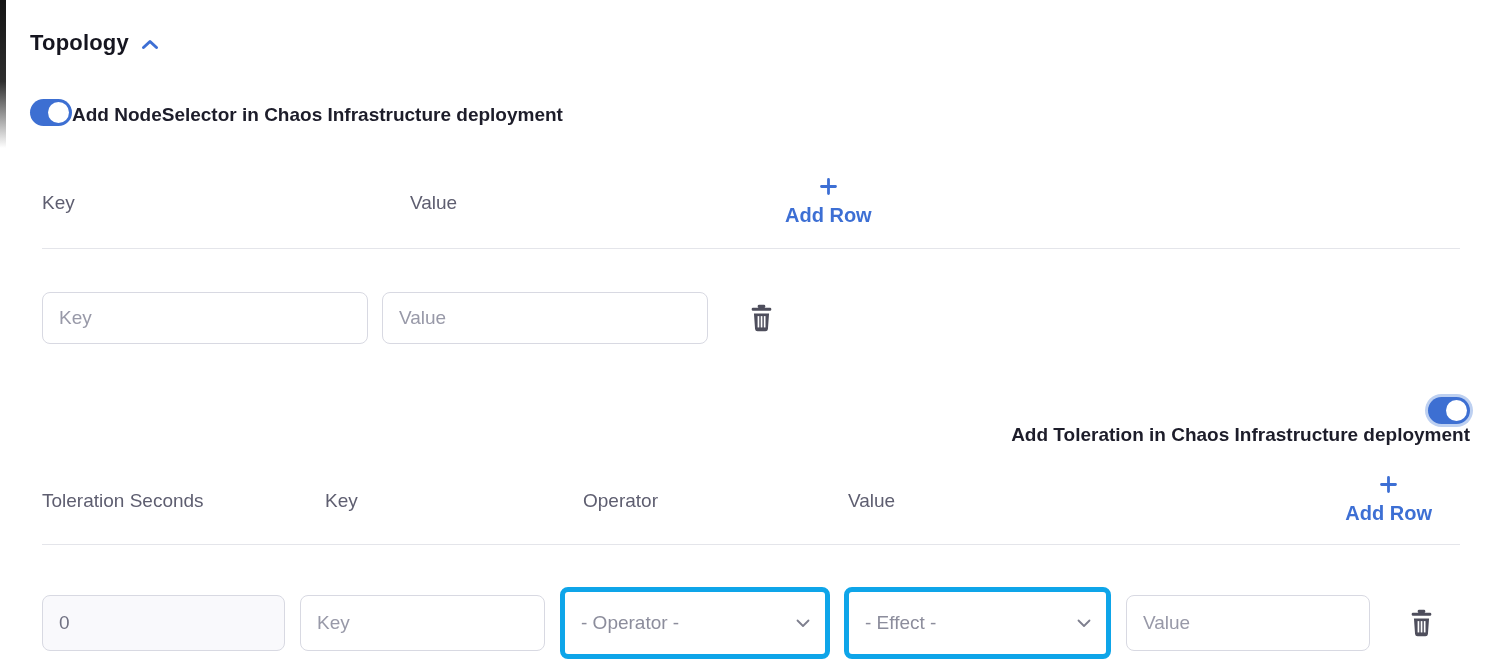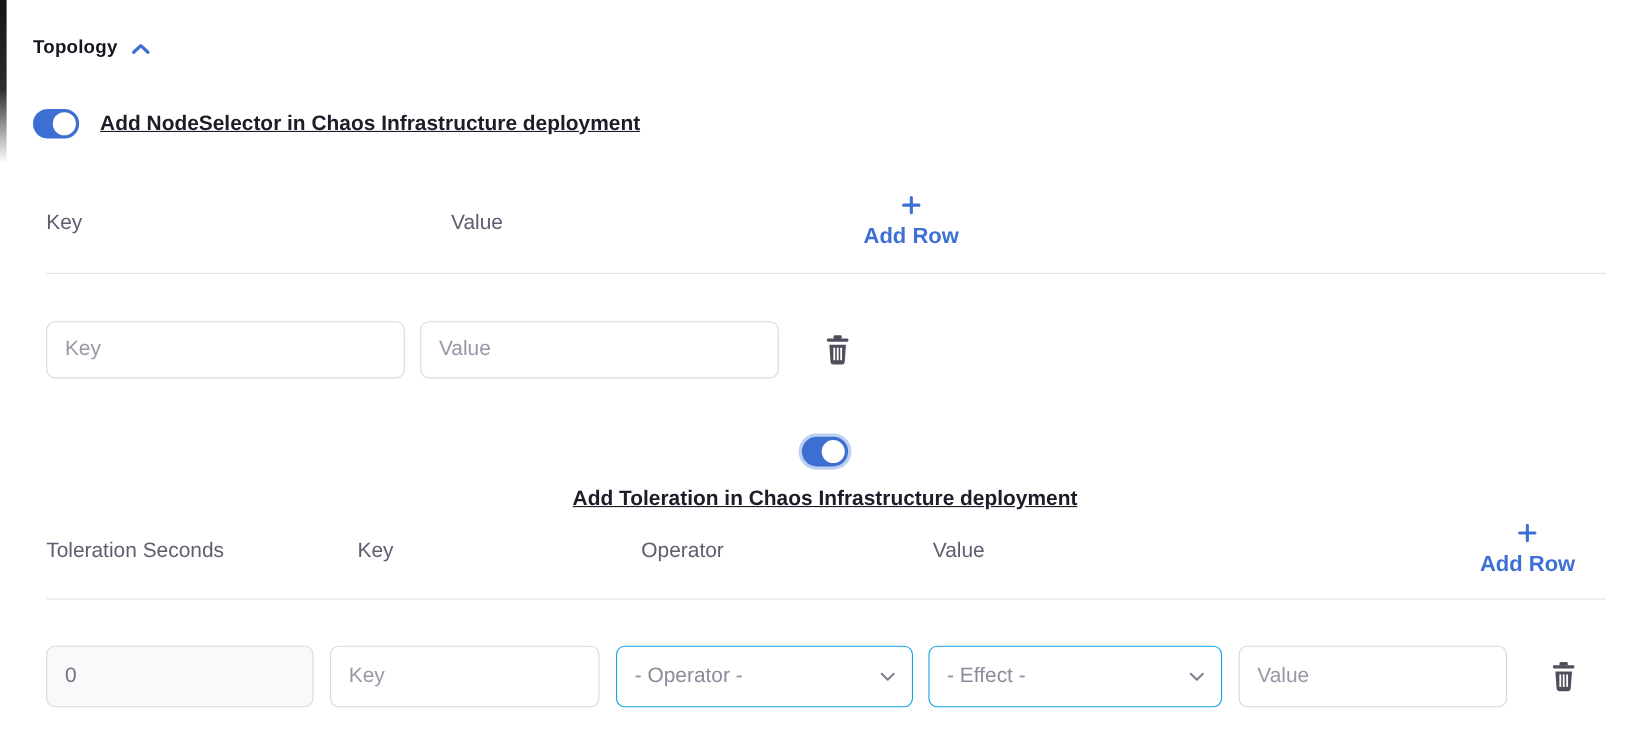--- a/index.html
+++ b/index.html
@@ -8,25 +8,25 @@
 
   .page { position:relative; width:1500px; height:670px; padding:28px 30px 0 30px; }
 
   .edge-artifact {
     position:absolute; left:0; top:0; width:6px; height:148px;
     background:linear-gradient(180deg,#141414 0%,#2e2e2e 55%,rgba(255,255,255,0) 100%);
   }
 
   
   .section-title-row { display:flex; align-items:center; gap:12px; height:30px; cursor:pointer; }
-  .section-title { font-size:17px; font-weight:700; color:#15151f; letter-spacing:.2px; }
+  .section-title { font-size:22px; font-weight:700; color:#15151f; letter-spacing:.2px; }
   .chevron-up { display:inline-flex; margin-top:3px; }
 
   
-  .toggle-row { display:flex; align-items:center; gap:19px; margin-top:41px; height:27px;text-decoration:underline; }
+  .toggle-row { display:flex; align-items:flex-end; margin-top:41px; height:27px; }
   .toggle-row.second { margin-top:53px;flex-direction:column; }
   .toggle {
     position:relative; width:42px; height:27px; border-radius:14px;
     background:#3d6fd2; flex:0 0 auto; cursor:pointer;
   }
   .toggle .knob {
     position:absolute; top:3px; right:3px; width:21px; height:21px;
     border-radius:50%; background:#ffffff;
   }
   .toggle.ring { box-shadow:0 0 0 3px #bdd0f1; }
@@ -72,21 +72,21 @@
   .w-key1   { width:326px; margin-right:14px; }
   .w-value1 { width:326px; }
   .w-sec    { width:243px; margin-right:15px; background:#f9f9fc; color:#717283; }
   .w-key2   { width:245px; margin-right:15px; }
   .w-op     { width:270px; margin-right:14px; }
   .w-ef     { width:267px; margin-right:15px; }
   .w-val2   { width:244px; }
 
   .select {
     display:flex; align-items:center; justify-content:space-between;
-    height:56px; border:1px solid #0ea5e9; border-radius:8px; background:#fff;
+    height:72px; border:5px solid #0ea5e9; border-radius:8px; background:#fff;
     padding:0 15px 0 16px; font-size:19px; color:#8c8d9c; cursor:pointer;
   }
 
   .trash-btn {
     background:none; border:none; cursor:pointer; padding:0;
     margin-left:40px; display:flex; align-items:center;
   }
   .table.t2 .trash-btn { margin-left:38px; }
 </style>
 </head>

